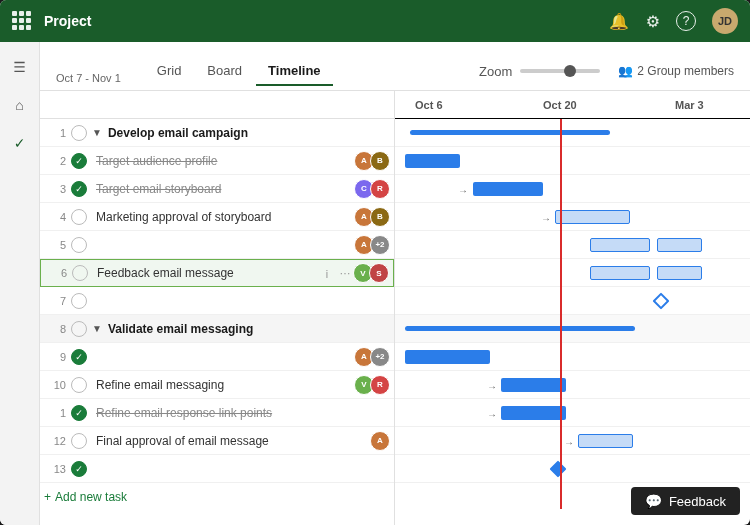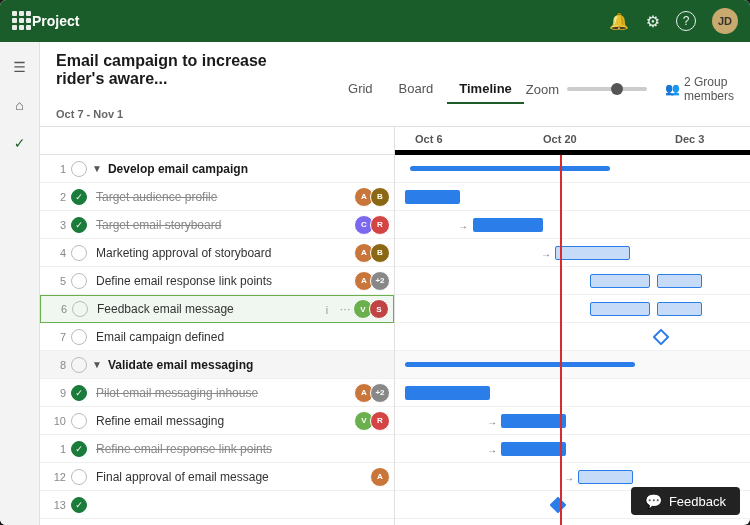--- a/index.html
+++ b/index.html
@@ -16,20 +16,21 @@
       box-shadow: 0 4px 20px rgba(0,0,0,0.5);
     }
 
     
     .title-bar {
       height: 42px;
       background: #1a5c2a;
       display: flex;
       align-items: center;
       padding: 0 12px;
+      gap: 12px;
       flex-shrink: 0;
     }
     .dot-grid {
       width: 20px;
       height: 20px;
       display: grid;
       grid-template-columns: repeat(3,5px);
       grid-template-rows: repeat(3,5px);
       gap: 2px;
     }
@@ -125,21 +126,20 @@
     .project-title-text {
       font-size: 16px;
       font-weight: 600;
       color: #1a1a1a;
     }
     .project-date {
       font-size: 11px;
       color: #666;
       margin-top: 20px;
       margin-bottom: 6px;
-      font-weight: bold;
     }
     .nav-tabs {
       display: flex;
       align-items: center;
       gap: 2px;
       flex: 1;
     }
     .nav-tab {
       padding: 6px 12px;
       font-size: 13px;
@@ -316,21 +316,21 @@
     
     .gantt-area {
       flex: 1;
       overflow: hidden;
       position: relative;
     }
     .gantt-header {
       height: 28px;
       display: flex;
       align-items: center;
-      border-bottom: 5px solid #000000;
+      border-bottom: 1px solid #000000;
       background: #fff;
       padding-left: 0;
     }
     .date-label {
       font-size: 11px;
       color: #555;
       font-weight: 600;
       position: absolute;
     }
     .gantt-body {
@@ -447,21 +447,20 @@
       <div class="sidebar-icon">☰</div>
       <div class="sidebar-icon">⌂</div>
       <div class="sidebar-icon sidebar-check">✓</div>
     </div>
 
     <div class="content-area">
 
       <div class="project-header">
         <div class="project-title-row">
           <div>
-            <div class="project-title-text">Email campaign to increase rider's aware...</div>
             <div class="project-date">Oct 7 - Nov 1</div>
           </div>
           <div class="nav-tabs">
             <div class="nav-tab">Grid</div>
             <div class="nav-tab">Board</div>
             <div class="nav-tab active">Timeline</div>
             <div class="zoom-section">
               <span class="zoom-label">Zoom</span>
               <div class="zoom-slider">
                 <div class="zoom-thumb"></div>
@@ -524,21 +523,20 @@
               <div class="mini-avatar" style="background:#c8763a;">A</div>
               <div class="mini-avatar" style="background:#8b6914;">B</div>
             </div>
           </div>
 
           <div class="task-row">
             <span class="row-num">5</span>
             <div class="row-check">
                 <div class="check-circle"></div>
               </div>
-            <span class="task-name">Define email response link points</span>
             <div class="task-avatars">
               <div class="mini-avatar" style="background:#c8763a;">A</div>
               <div class="mini-avatar" style="background:#888;">+2</div>
             </div>
           </div>
 
           <div class="task-row highlighted">
             <span class="row-num">6</span>
             <div class="row-check">
                 <div class="check-circle"></div>
@@ -552,38 +550,36 @@
               <div class="mini-avatar" style="background:#6ab04c;">V</div>
               <div class="mini-avatar" style="background:#c04444;">S</div>
             </div>
           </div>
 
           <div class="task-row">
             <span class="row-num">7</span>
             <div class="row-check">
                 <div class="check-circle"></div>
               </div>
-            <span class="task-name">Email campaign defined</span>
           </div>
 
           <div class="task-row" style="background:#f5f5f5;">
             <span class="row-num">8</span>
             <div class="row-check">
                 <div class="check-circle"></div>
               </div>
             <span class="expand-arrow">▼</span>
             <span class="task-name group-header">Validate email messaging</span>
           </div>
 
           <div class="task-row">
             <span class="row-num">9</span>
             <div class="row-check">
                 <div class="check-circle done"></div>
               </div>
-            <span class="task-name strikethrough">Pilot email messaging inhouse</span>
             <div class="task-avatars">
               <div class="mini-avatar" style="background:#c8763a;">A</div>
               <div class="mini-avatar" style="background:#888;">+2</div>
             </div>
           </div>
 
           <div class="task-row">
             <span class="row-num">10</span>
             <div class="row-check">
                 <div class="check-circle"></div>
@@ -625,21 +621,21 @@
             <span>+</span>
             <span>Add new task</span>
           </div>
         </div>
 
         <div class="gantt-area">
 
           <div class="gantt-header" style="position:relative;">
             <span class="date-label" style="left:20px;">Oct 6</span>
             <span class="date-label" style="left:148px;">Oct 20</span>
-            <span class="date-label" style="left:280px;">Dec 3</span>
+            <span class="date-label" style="left:280px;">Mar 3</span>
           </div>
 
           <div class="gantt-body" style="height:390px;">
 
             <div class="today-line" style="left:165px;"></div>
 
             <div class="gantt-row">
               <div class="gantt-bar bar-blue" style="left:15px;width:200px;height:5px;top:11px;border-radius:3px;"></div>
             </div>
 

